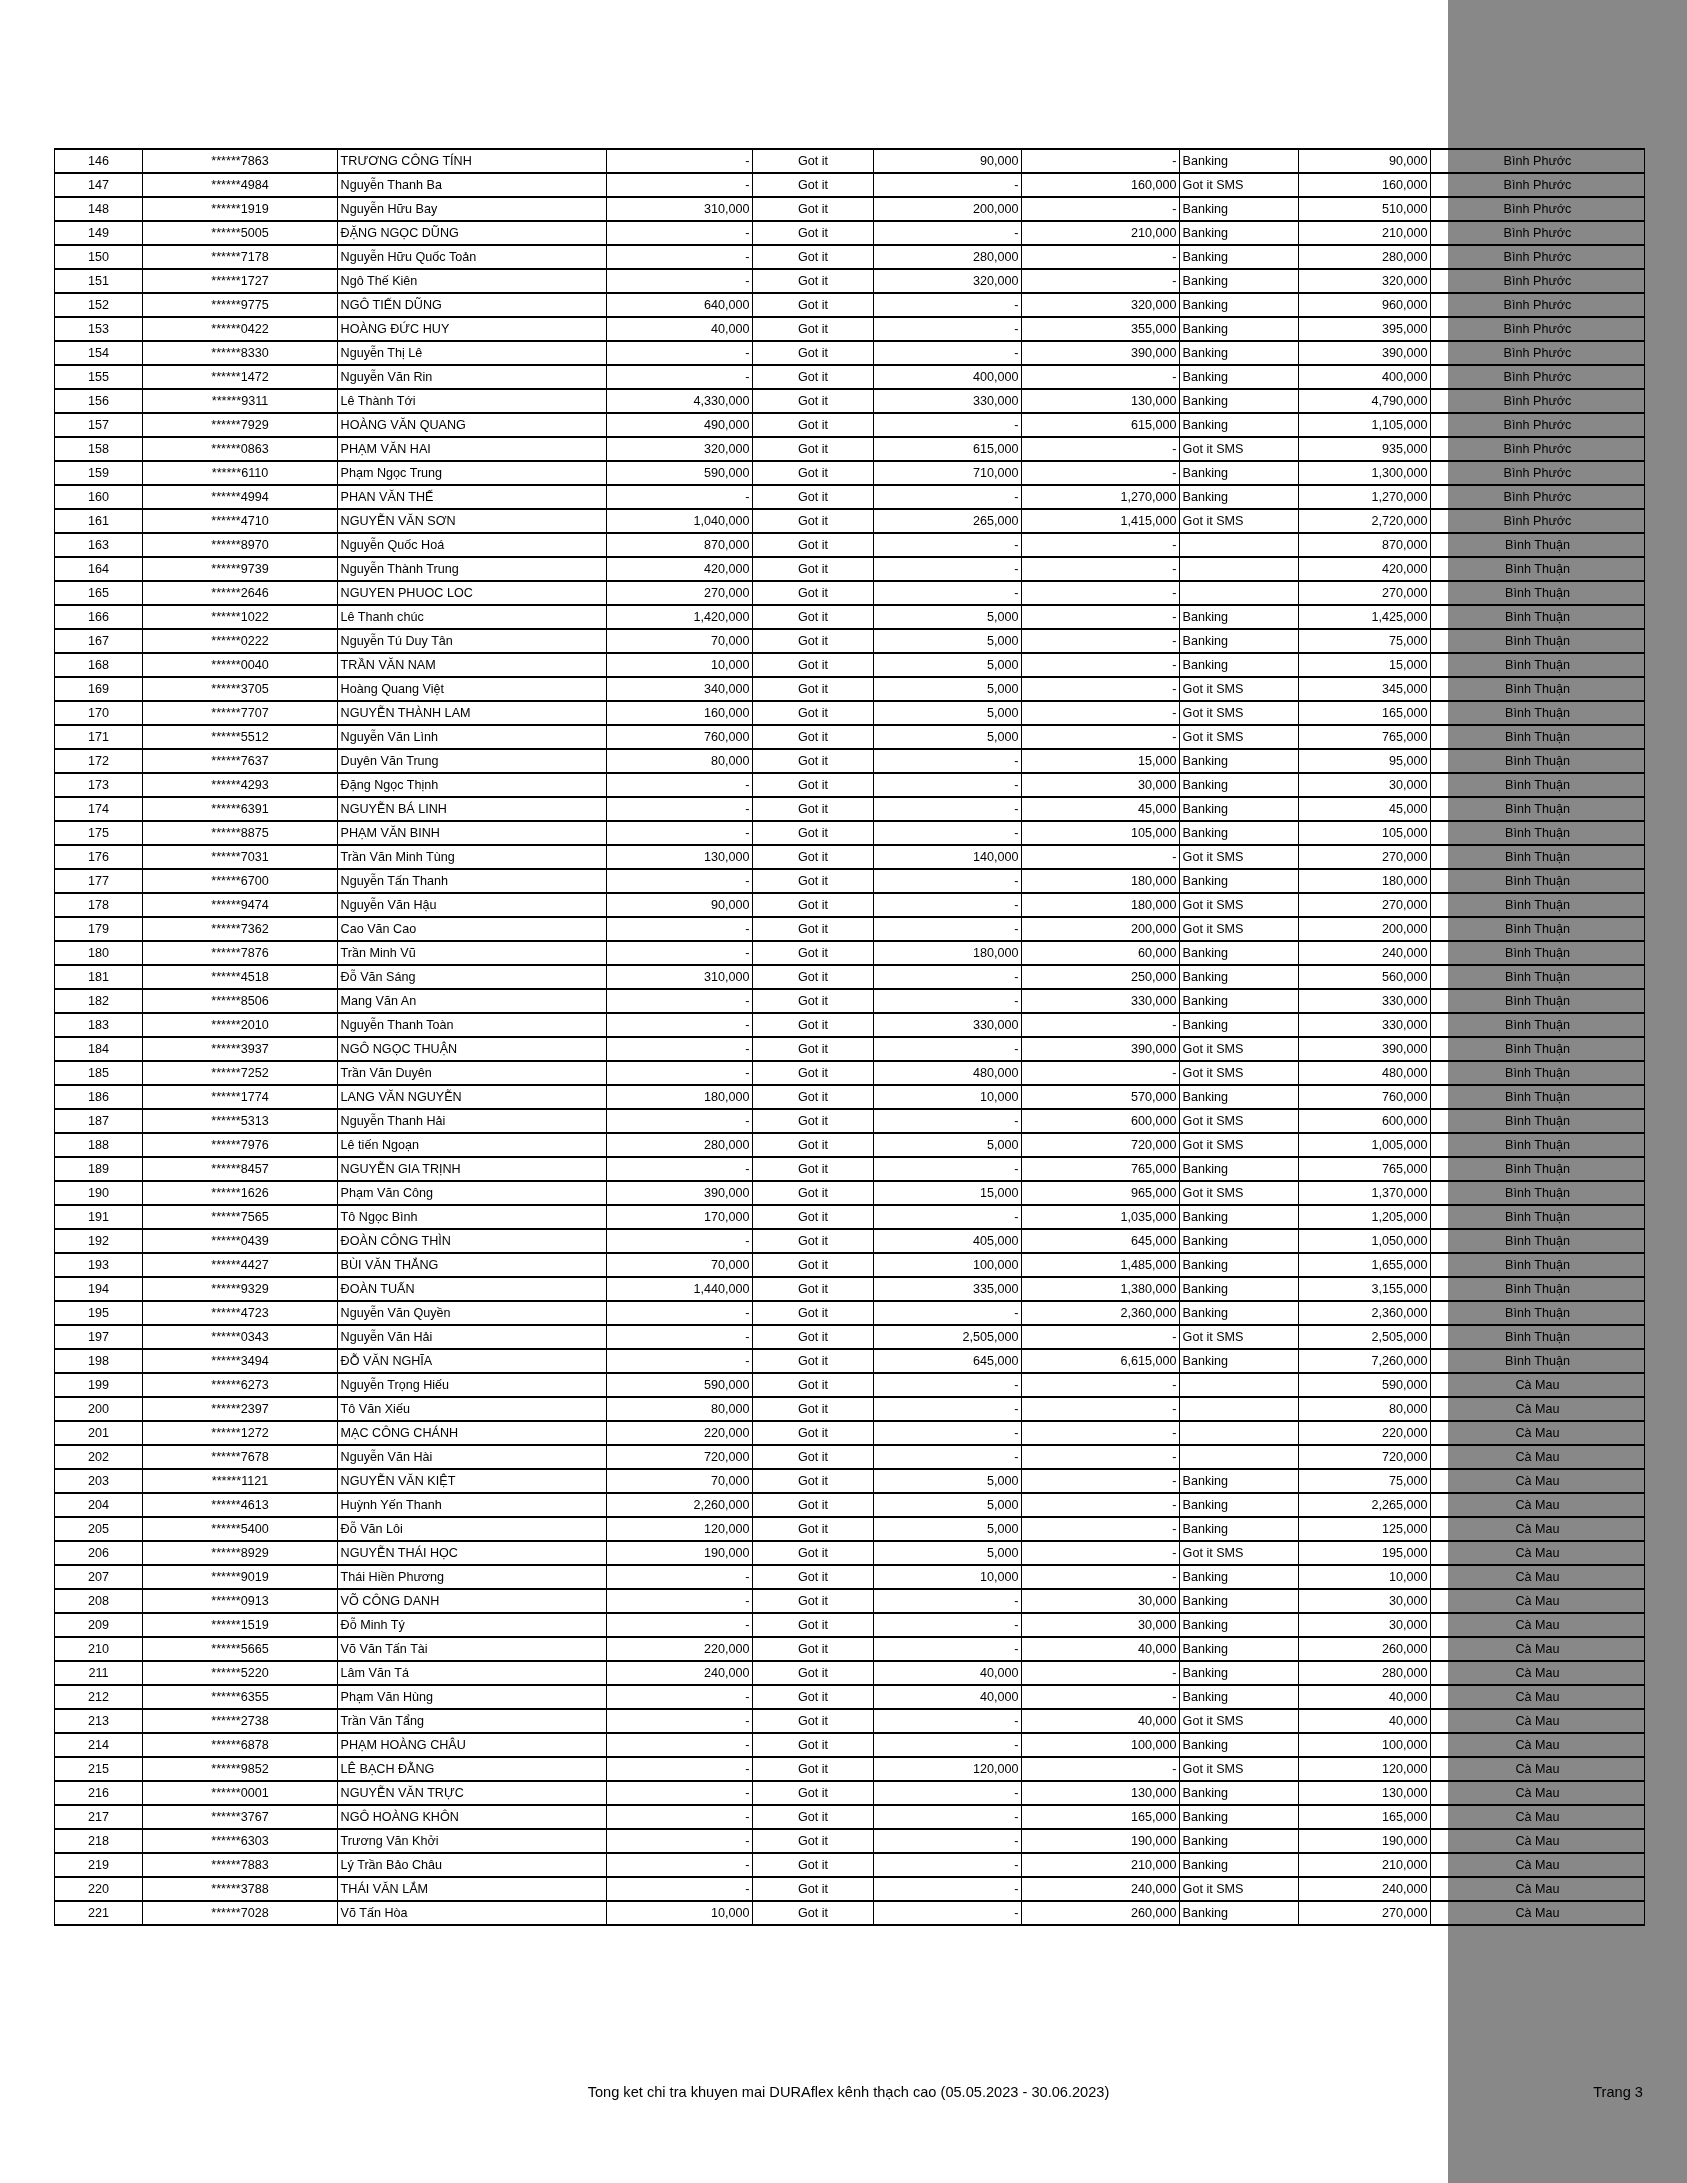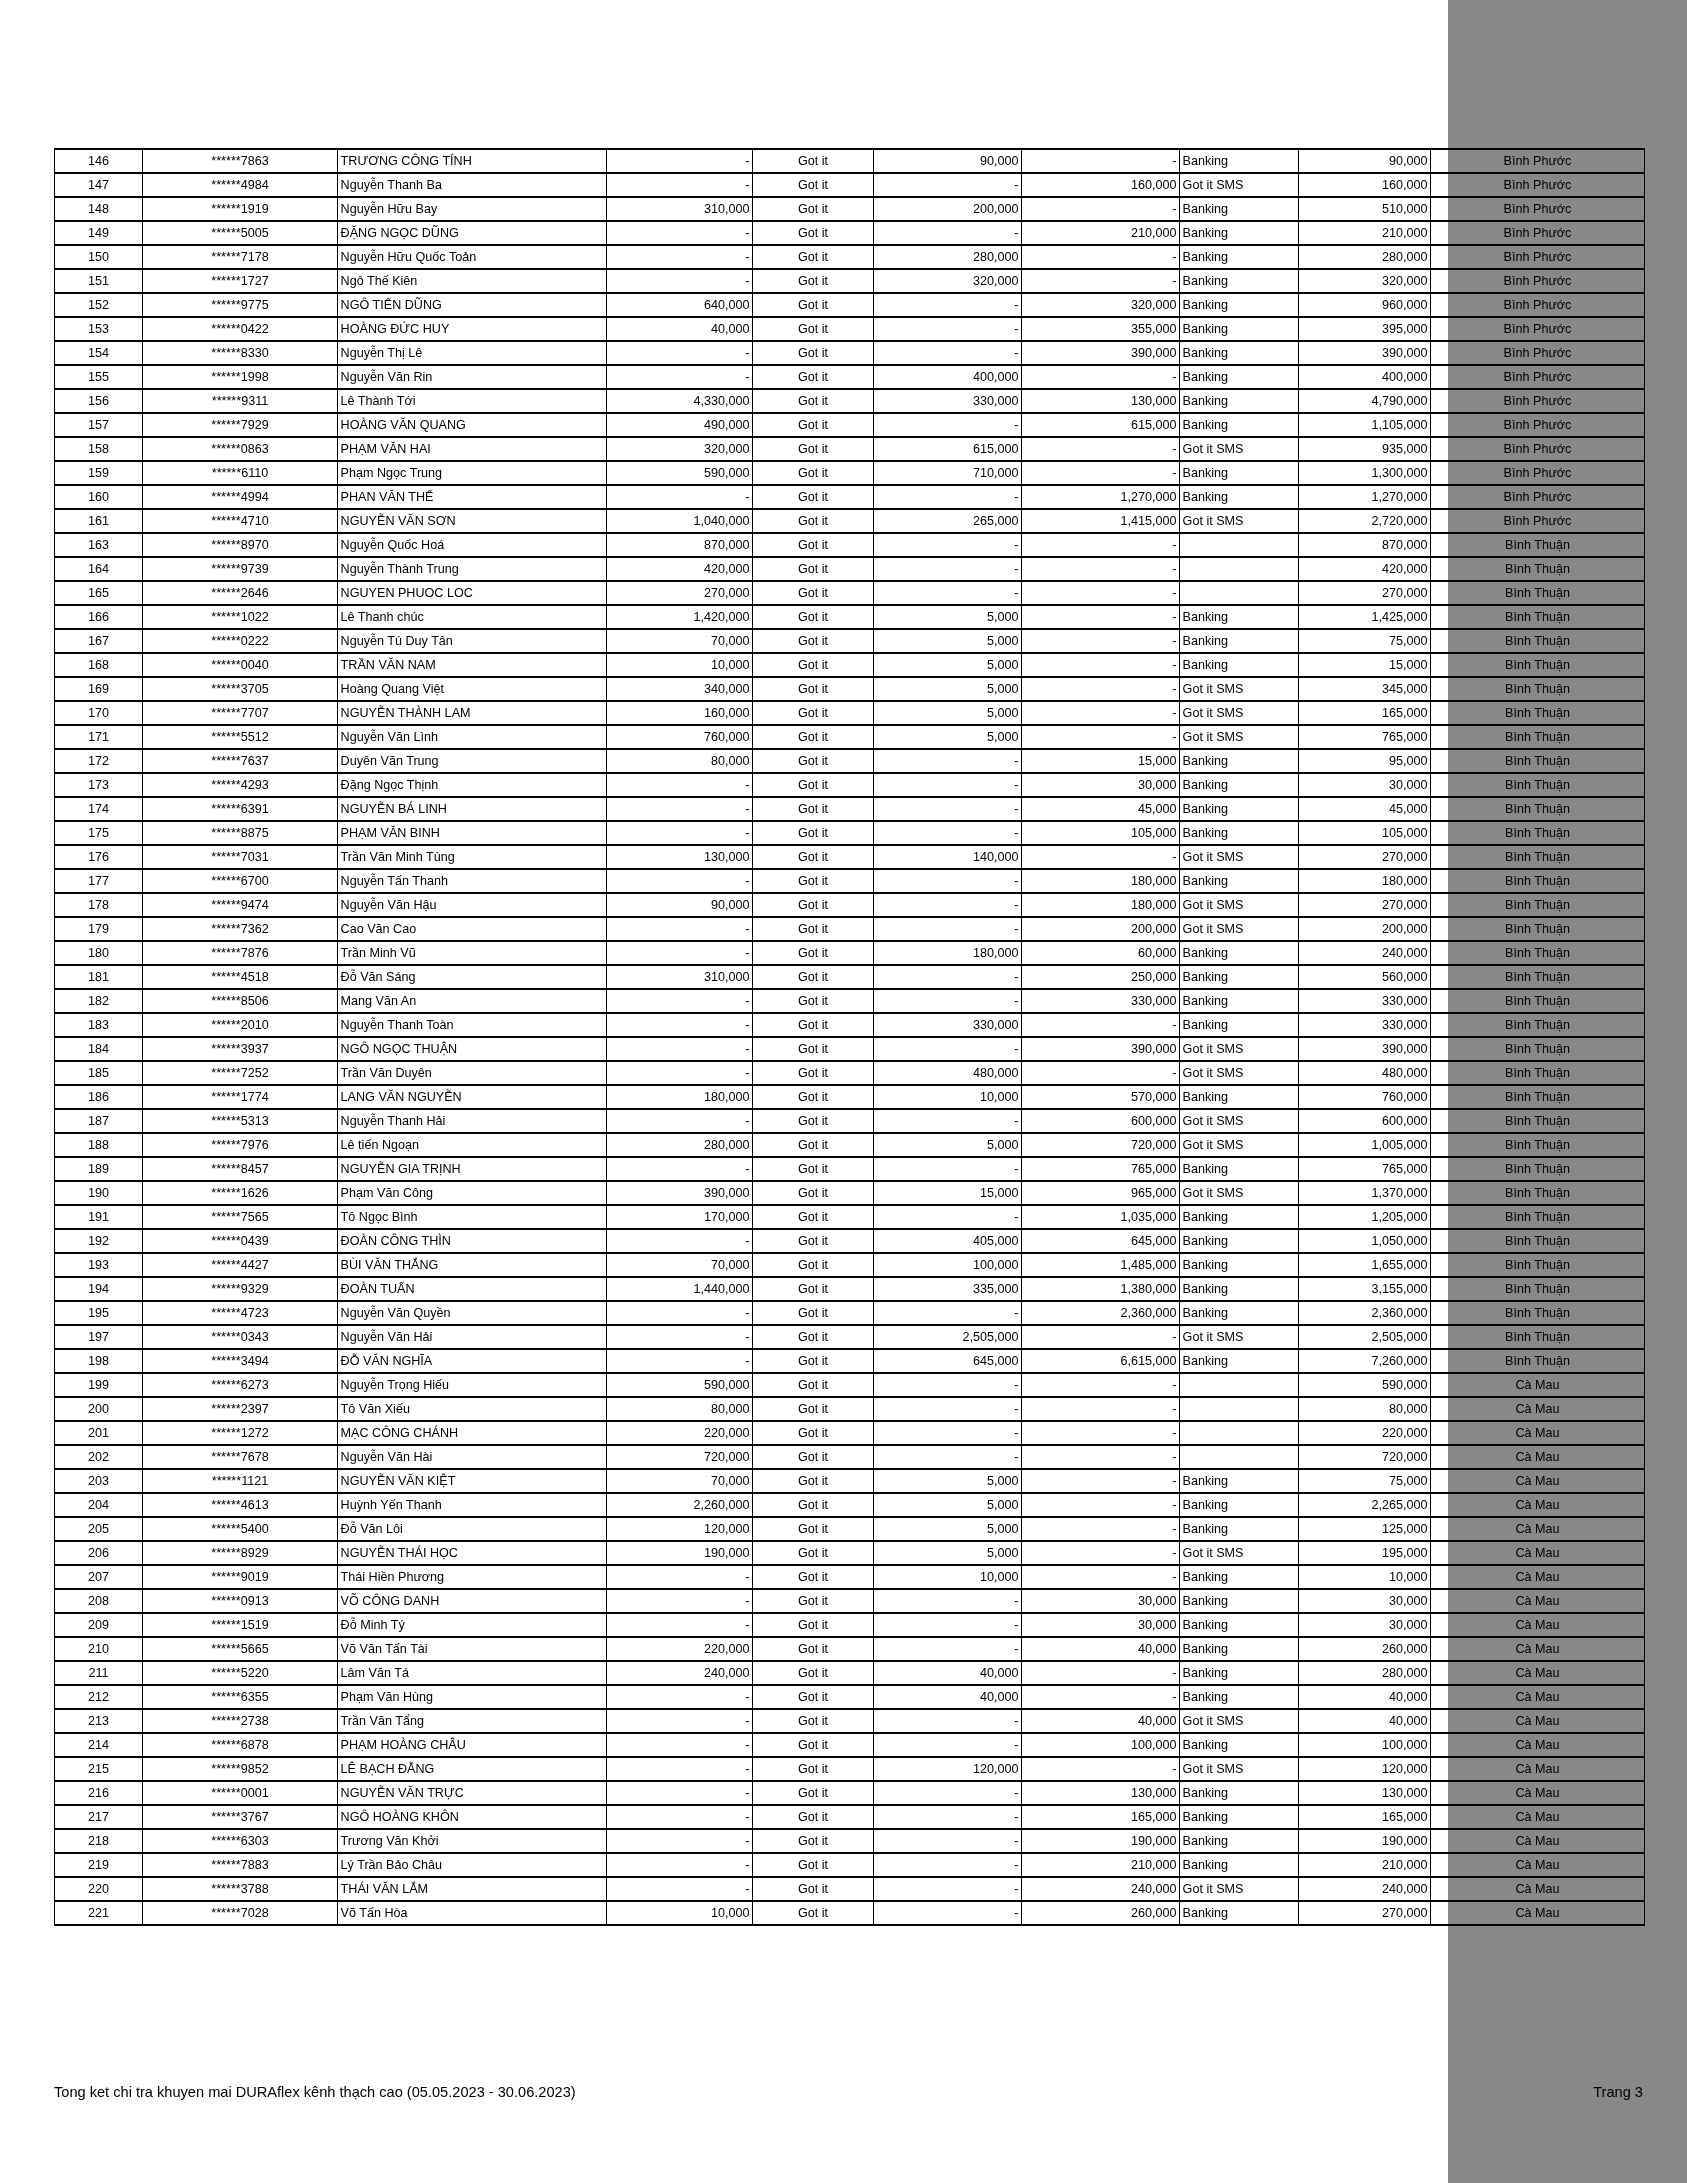--- a/index.html
+++ b/index.html
@@ -53,21 +53,21 @@
     left:54px;
     top:2084px;
     width:1589px;
     height:21px;
     font-size:14.6px;
   }
   .footer .footer-title{
     position:absolute;
     left:0;
     right:0;
-    text-align:left;
+    text-align:center;
   }
   .footer .footer-page{
     position:absolute;
     right:0;
     text-align:right;
   }
 </style>
 </head>
 <body>
 
@@ -190,21 +190,21 @@
           <td class="c3 dash">-</td>
           <td class="c4">Got it</td>
           <td class="c5 dash">-</td>
           <td class="c6">390,000</td>
           <td class="c7">Banking</td>
           <td class="c8">390,000</td>
           <td class="c9">Bình Phước</td>
         </tr>
         <tr>
           <td class="c0">155</td>
-          <td class="c1">******1998</td>
+          <td class="c1">******1472</td>
           <td class="c2">Nguyễn Văn Rin</td>
           <td class="c3 dash">-</td>
           <td class="c4">Got it</td>
           <td class="c5">400,000</td>
           <td class="c6 dash">-</td>
           <td class="c7">Banking</td>
           <td class="c8">400,000</td>
           <td class="c9">Bình Phước</td>
         </tr>
         <tr>

